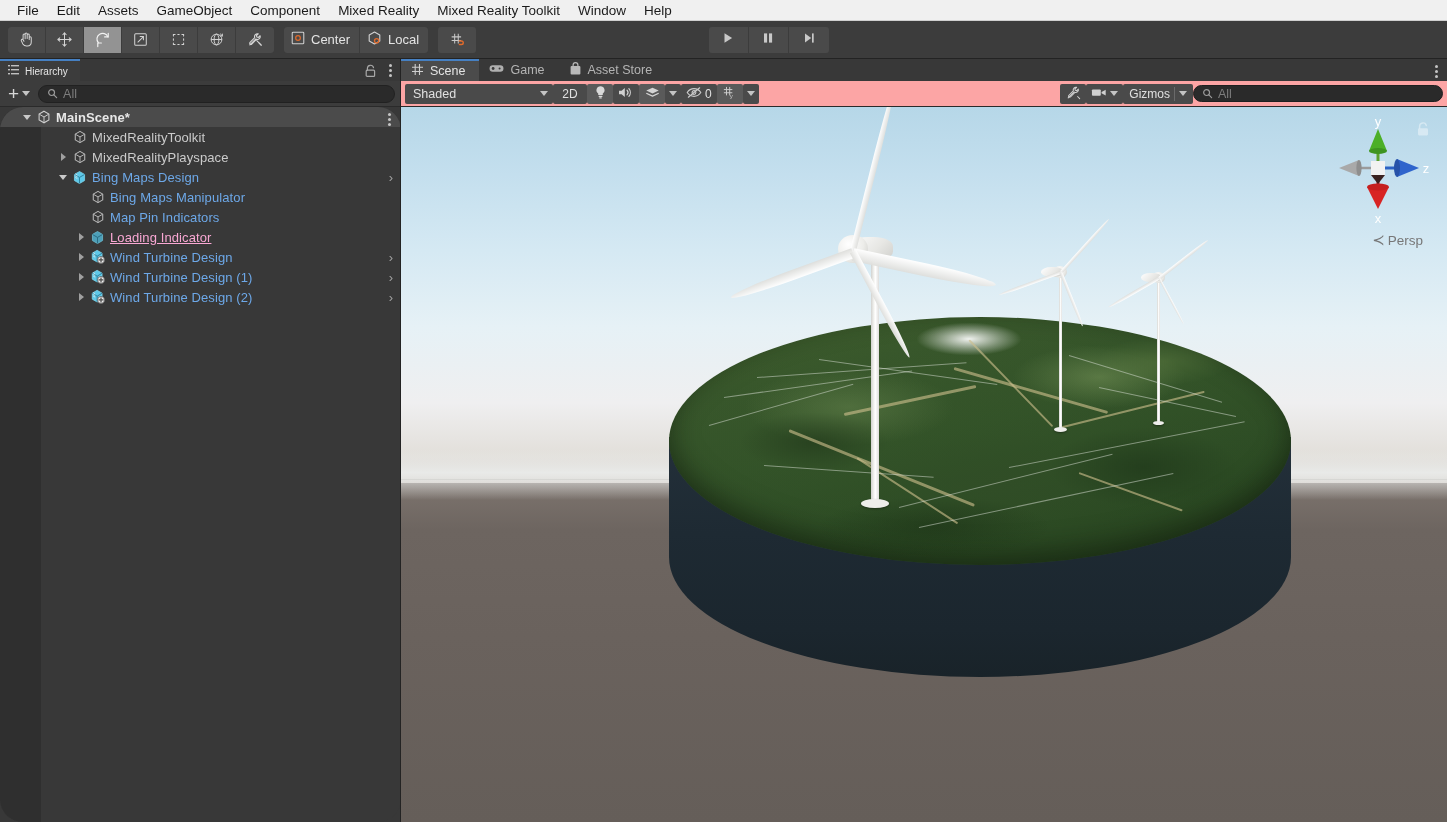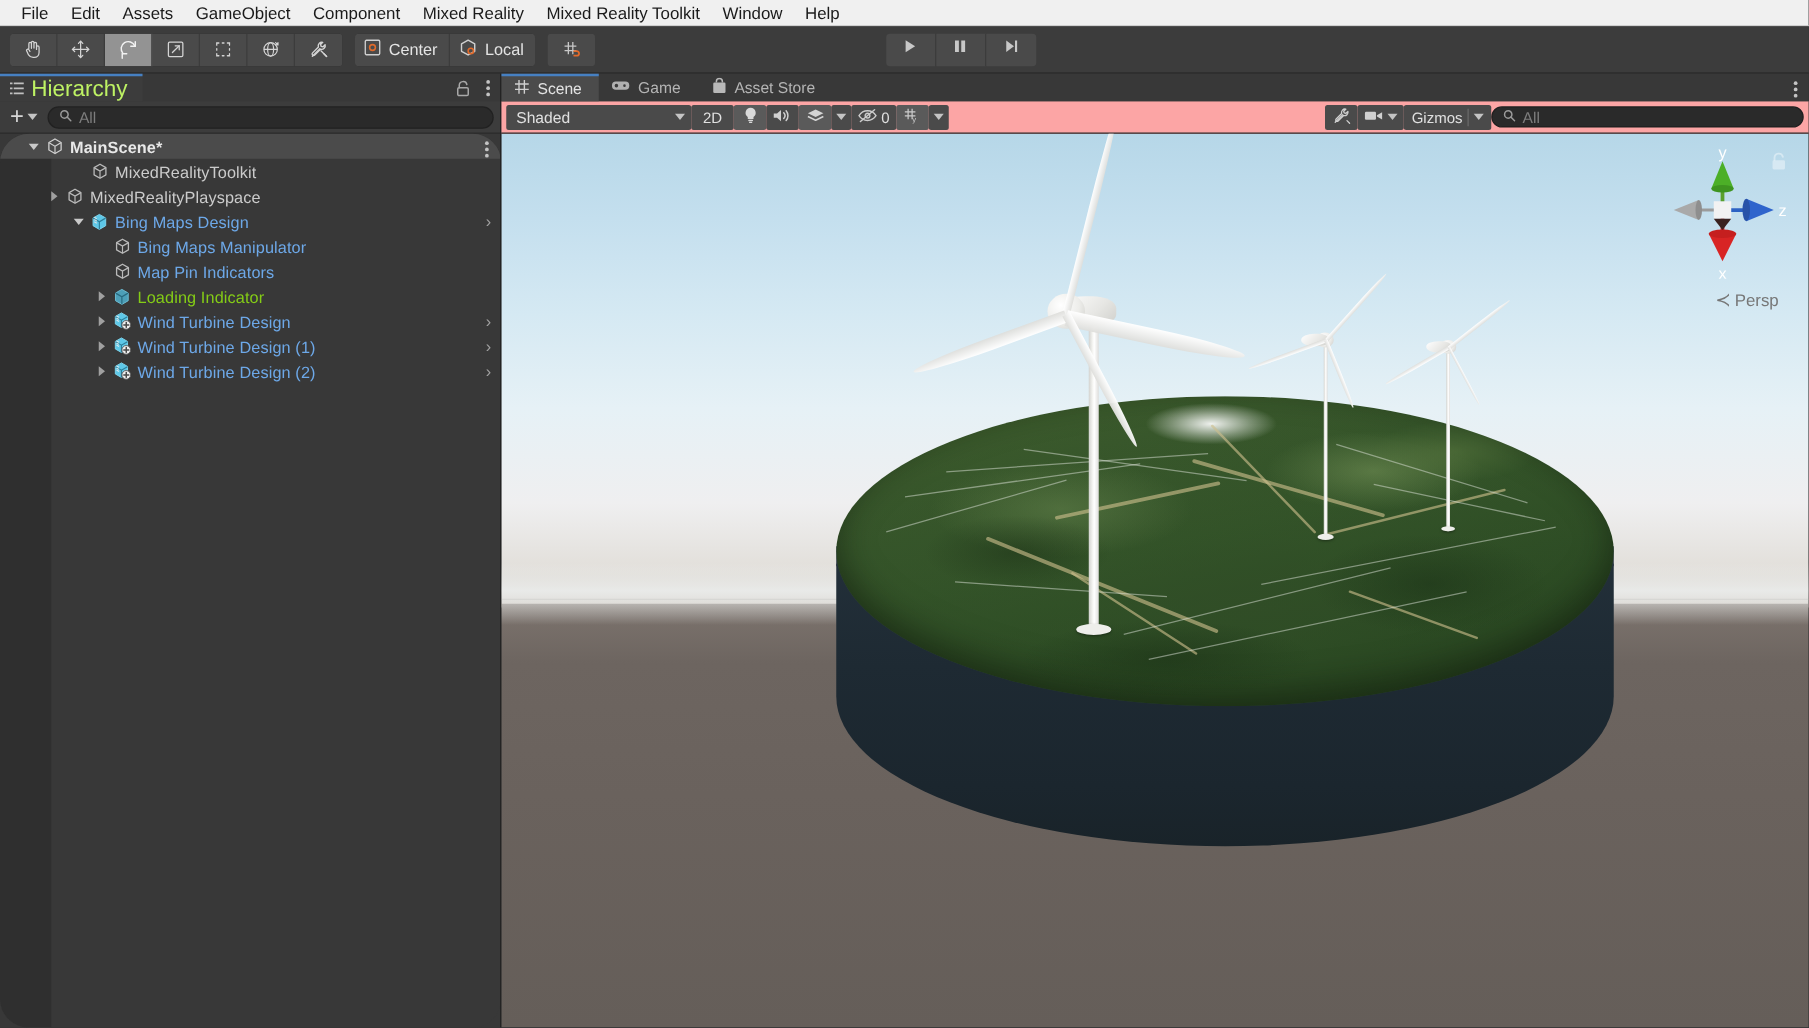--- a/index.html
+++ b/index.html
@@ -66,21 +66,21 @@
 
   
   .workspace { display: flex; height: 763px; width: 100%; background: #282828; }
 
   
   .hierarchy { width: 401px; display: flex; flex-direction: column; background: #383838; position: relative; }
   .tabrow { height: 22px; display: flex; align-items: flex-end; background: #383838; position: relative; }
   .tab {
     height: 22px; display: flex; align-items: center; gap: 5px;
     padding: 0 12px 0 8px; background: #3c3c3c;
-    border-top: 2px solid #2c5d87; color: #bef264; font-size: 18px;
+    border-top: 2px solid #2c5d87; color: #e5e5e5; font-size: 10px;
     cursor: pointer; position: relative;
   }
   .tab-accent { border-top-color: #4680c2; }
   .tabrow .right-icons {
     position: absolute; right: 6px; top: 3px;
     display: flex; align-items: center; gap: 9px;
   }
   .icon-btn { cursor: pointer; opacity: .8; display: flex; }
   .kebab { display: flex; flex-direction: column; gap: 2px; padding: 2px 3px; cursor: pointer; }
   .kebab i { width: 3px; height: 3px; background: #c4c4c4; border-radius: 50%; display: block; }
@@ -109,21 +109,21 @@
   }
   .row-scene { background: #4b4b4b; }
   .row .tw { width: 14px; display: flex; align-items: center; justify-content: center; flex: 0 0 14px; }
   .tri-r { width: 0; height: 0; border-top: 4px solid transparent; border-bottom: 4px solid transparent; border-left: 5.5px solid #a0a0a0; }
   .tri-d { width: 0; height: 0; border-left: 4px solid transparent; border-right: 4px solid transparent; border-top: 5.5px solid #c9c9c9; }
   .row .ico { width: 19px; flex: 0 0 19px; display: flex; align-items: center; justify-content: center; }
   .row .lbl { padding-left: 3px; letter-spacing: .1px; }
   .c-white { color: #e8e8e8; font-weight: bold; }
   .c-gray  { color: #cbcbcb; }
   .c-blue  { color: #6da8e8; }
-  .c-dim   { color: #84cc16; }
+  .c-dim   { color: #f9a8d4; text-decoration: underline; }
   .row .chev-right {
     position: absolute; right: 8px; top: 50%; transform: translateY(-50%);
     color: #a0a0a0; font-size: 13px; line-height: 1;
   }
   .row .kebab-row { position: absolute; right: 7px; top: 4px; }
   .hsep { position: absolute; top: 0; right: 0; width: 1px; height: 100%; background: #232323; z-index: 5; }
 
   
   .scenepanel { flex: 1; display: flex; flex-direction: column; background: #383838; position: relative; }
   .scene-tabrow { height: 22px; display: flex; align-items: flex-end; background: #383838; position: relative; }
@@ -457,21 +457,21 @@
           <div class="row" style="padding-left: 56px;">
             <span class="tw"></span>
             <span class="ico">
               <svg width="14" height="14" viewBox="0 0 16 16">
                 <path d="M8 1.6l5.4 3.1v6.6L8 14.4 2.6 11.3V4.7z" fill="none" stroke="#b9b9b9" stroke-width="1.2" stroke-linejoin="round"></path>
                 <path d="M2.8 4.9L8 7.9l5.2-3M8 7.9v6.3" fill="none" stroke="#b9b9b9" stroke-width="1.1"></path>
               </svg>
             </span>
             <span class="lbl c-gray">MixedRealityToolkit</span>
           </div>
-          <div class="row" style="padding-left: 36px; align-items: center;">
+          <div class="row" style="padding-left: 56px; align-items: center;">
             <span class="tw">
               <span class="tri-r"></span>
             </span>
             <span class="ico">
               <svg width="14" height="14" viewBox="0 0 16 16">
                 <path d="M8 1.6l5.4 3.1v6.6L8 14.4 2.6 11.3V4.7z" fill="none" stroke="#b9b9b9" stroke-width="1.2" stroke-linejoin="round"></path>
                 <path d="M2.8 4.9L8 7.9l5.2-3M8 7.9v6.3" fill="none" stroke="#b9b9b9" stroke-width="1.1"></path>
               </svg>
             </span>
             <span class="lbl c-gray">MixedRealityPlayspace</span>

